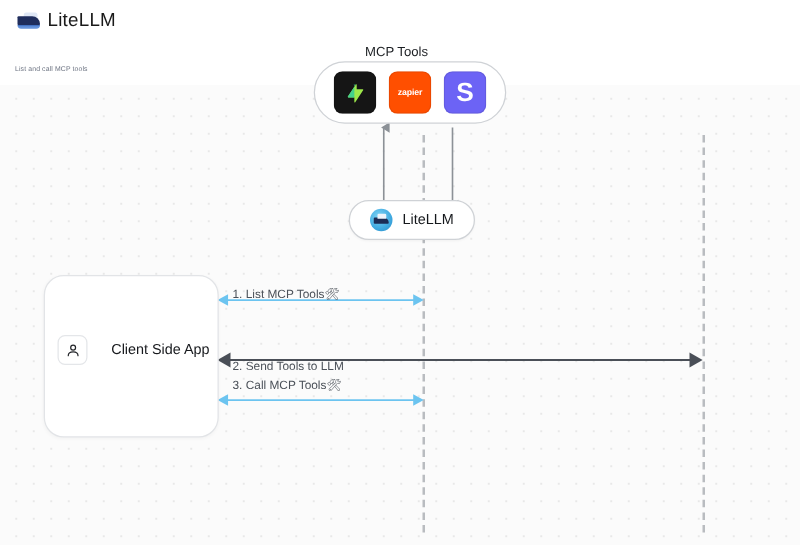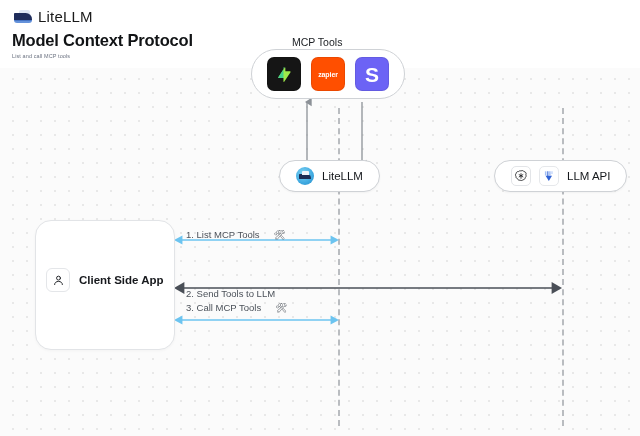--- a/index.html
+++ b/index.html
@@ -107,51 +107,50 @@
   }
   .slack-s { font-size: 21px; font-weight: bold; color: #ffffff; line-height: 1; }
 
   
   #client-box {
     position: absolute; left: 35px; top: 220px; width: 140px; height: 130px;
     background: #ffffff; border: 1.3px solid #e2e4e7; border-radius: 16px;
     box-shadow: 0 1px 3px rgba(0,0,0,.035);
   }
   #client-inner {
-    position: absolute; left: 46px; top: 268px; display: flex; align-items: center; gap: 9px; font-weight: bold;
+    position: absolute; left: 46px; top: 268px; display: flex; align-items: center; gap: 19px;
   }
   .person-box {
     width: 24px; height: 24px; border-radius: 6px; background: #ffffff;
     border: 1px solid #e4e6e9; display: flex; align-items: center; justify-content: center; flex: none;
   }
   .client-label { font-size: 11.5px; color: #17191d; white-space: nowrap; }
 
   
   .arrow-label {
     position: absolute; font-size: 9.5px; color: #4b5159; white-space: nowrap;
-    display: flex; align-items: center; gap: 14px;
+    display: flex; align-items: center; gap: 0;
   }
   .tool-emoji { font-size: 9.5px; }
   svg.edges { position: absolute; left: 0; top: 0; width: 640px; height: 368px; overflow: visible; }
 </style>
 </head>
 <body>
 
 <div id="root">
 
   <div class="brand">
     <span class="brand-icon">
       <span class="sail"></span>
         <span class="boat"></span>
         <span class="wave"></span>
     </span>
     <span class="brand-name">LiteLLM</span>
   </div>
 
-  <div class="page-title">Model Context Protocol</div>
   <div class="page-sub">List and call MCP tools</div>
 
   <div class="canvas">
 
     <div class="lifeline" style="left:338px; top:40px; height:318px;"></div>
     <div class="lifeline" style="left:562px; top:40px; height:318px;"></div>
 
     <svg class="edges">
       <defs>
         <marker id="arrUpGray" markerWidth="8" markerHeight="8" refX="4" refY="1.6" orient="auto">
@@ -200,38 +199,20 @@
     <div class="tool-tile tile-slack">
       <span class="slack-s">S</span>
     </div>
   </div>
 
   <div class="node-pill" id="node-litellm">
     <span class="litellm-avatar"></span>
     <span class="node-label">LiteLLM</span>
   </div>
 
-  <div class="node-pill" id="node-llmapi">
-    <span class="api-icon-box">
-      <svg width="14" height="14" viewBox="0 0 24 24" fill="none" stroke="#202123" stroke-width="1.5">
-        <path d="M12 3.4c1.9-1.3 4.4-.6 5.4 1.2 1.9.1 3.4 1.7 3.4 3.6 0 .6-.2 1.2-.5 1.8.9 1.7.4 3.9-1.2 5-0 2-1.7 3.5-3.7 3.4-1.2 1.5-3.4 1.8-5 .7-1.9.5-3.9-.6-4.5-2.5-1.8-.5-2.9-2.3-2.5-4.1-1.2-1.5-1.1-3.7.3-5 .2-2 2-3.4 4-3.1 1-1.2 2.8-1.6 4.3-1z"></path>
-        <path d="M12 7.3v9.4M8.2 9.4l7.6 4.4M15.8 9.4l-7.6 4.4"></path>
-      </svg>
-    </span>
-    <span class="api-icon-box plain">
-      <svg width="14" height="14" viewBox="0 0 24 24">
-        <path d="M5 4 L7.6 4 L7.6 11 L5 11 Z" fill="#5b8def" opacity=".55"></path>
-        <path d="M8.6 4 L11.2 4 L11.2 13.6 L8.6 13.6 Z" fill="#3f6fd8" opacity=".75"></path>
-        <path d="M12.2 4 L14.8 4 L14.8 11 L12.2 11 Z" fill="#5b8def" opacity=".55"></path>
-        <path d="M15.8 4 L18.4 4 L18.4 8.5 L15.8 8.5 Z" fill="#8fb2f5" opacity=".5"></path>
-        <path d="M6.2 11.5 L17.2 11.5 L11.7 20.4 Z" fill="#2f62d4"></path>
-      </svg>
-    </span>
-    <span class="node-label">LLM API</span>
-  </div>
 
   <div id="client-box"></div>
   <div id="client-inner">
     <span class="person-box">
       <svg width="13" height="13" viewBox="0 0 24 24" fill="none" stroke="#24262a" stroke-width="1.8" stroke-linecap="round">
         <circle cx="12" cy="7.6" r="3.6"></circle>
         <path d="M4.8 19.5c0-3.7 3.2-5.8 7.2-5.8s7.2 2.1 7.2 5.8"></path>
       </svg>
     </span>
     <span class="client-label">Client Side App</span>

